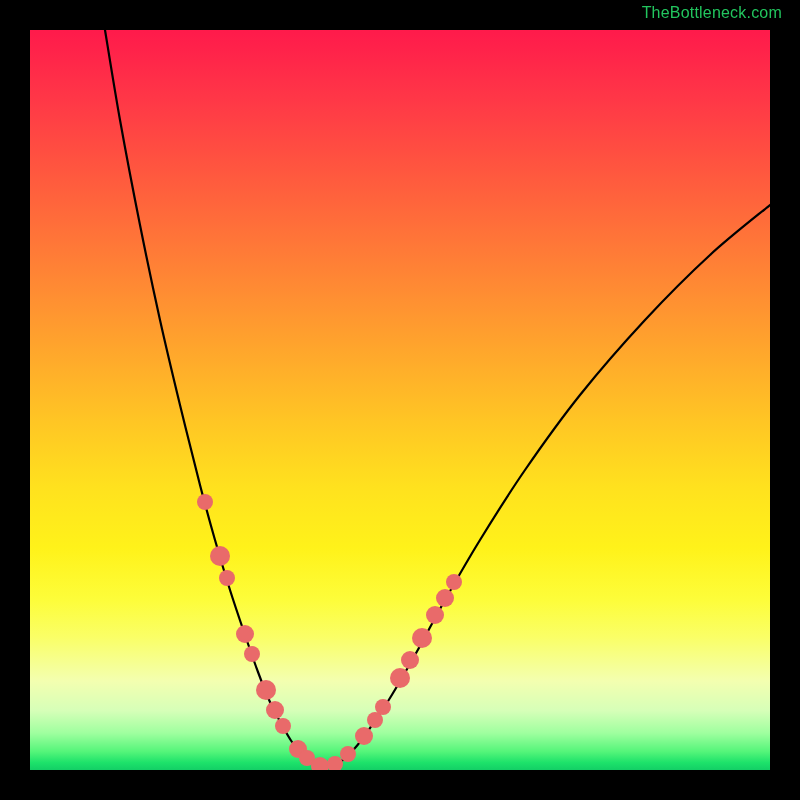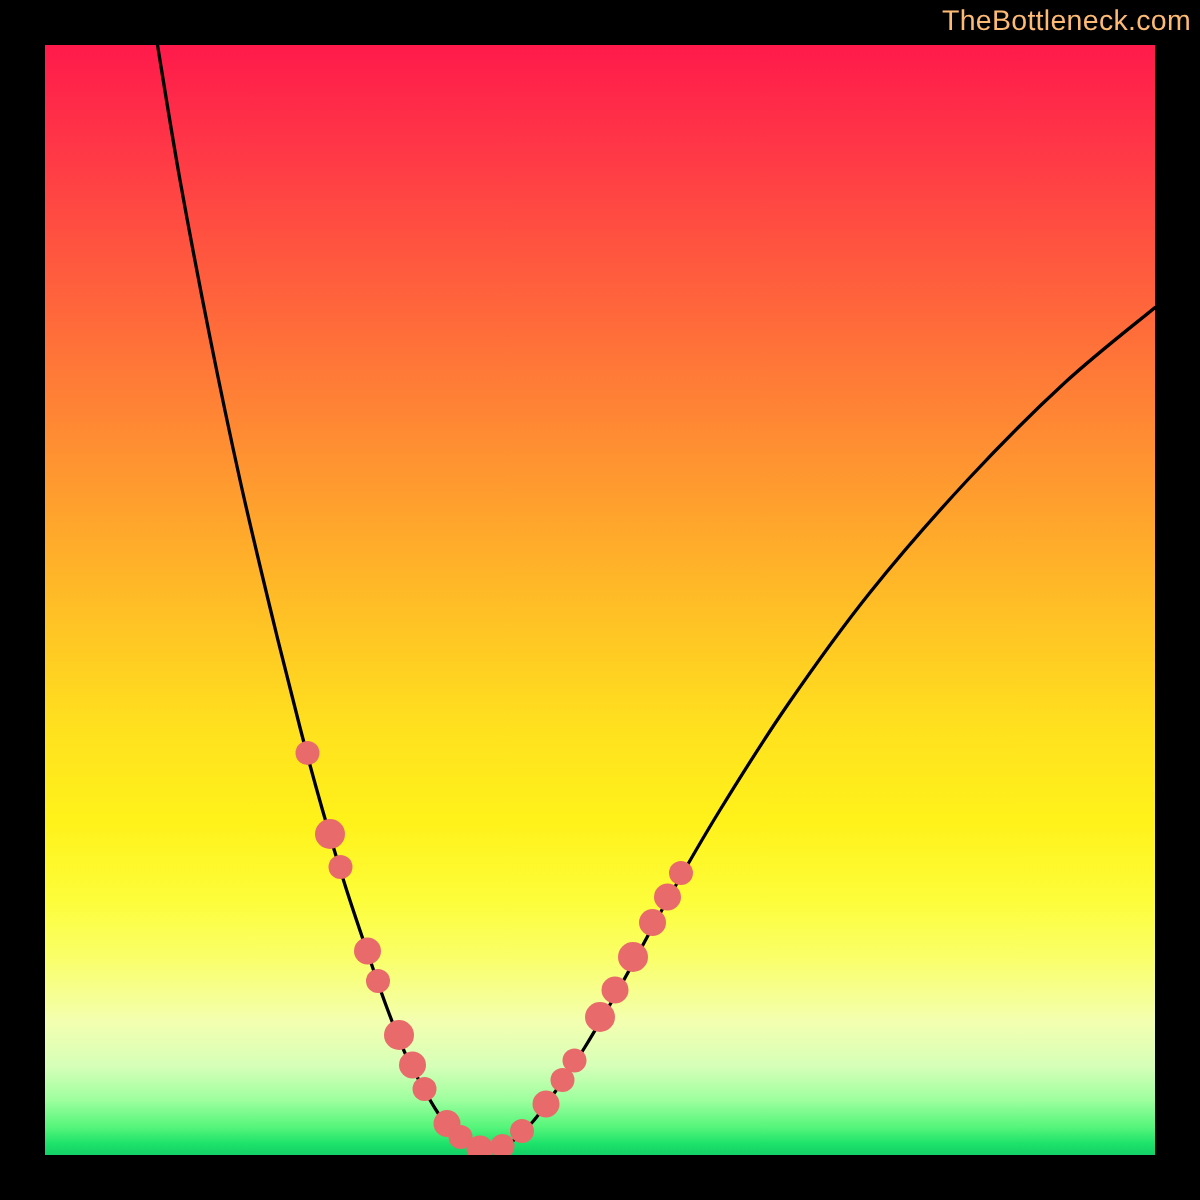--- a/index.html
+++ b/index.html
@@ -48,23 +48,23 @@
       #1de26a 99%,
       #13cf66 100%);
   }
   svg.curves {
     position: absolute;
     inset: 0;
   }
   .watermark {
     position: absolute;
     top: 4px;
-    right: 6px;
-    color: #fdba74;
-    font-size: 19px;
+    right: 18px;
+    color: #22c55e;
+    font-size: 16px;
     font-weight: 500;
     letter-spacing: 0.2px;
     user-select: none;
   }
 </style>
 </head>
 <body>
 
 <div class="frame">
   <div class="watermark">TheBottleneck.com</div>

